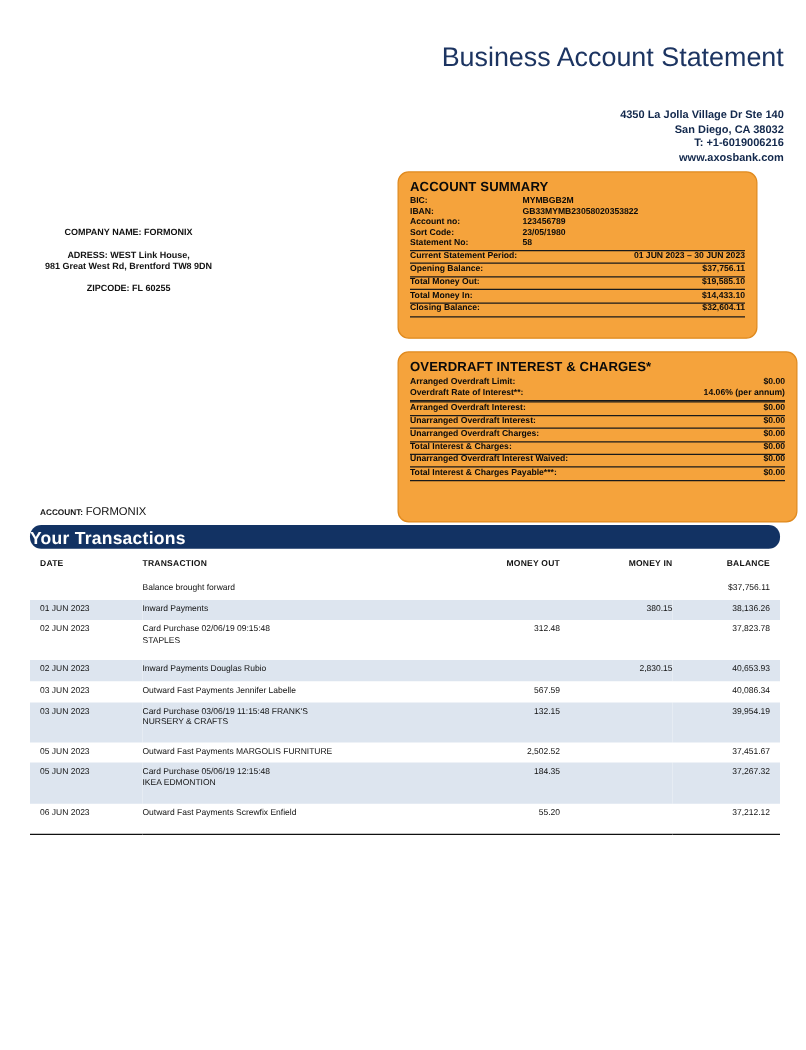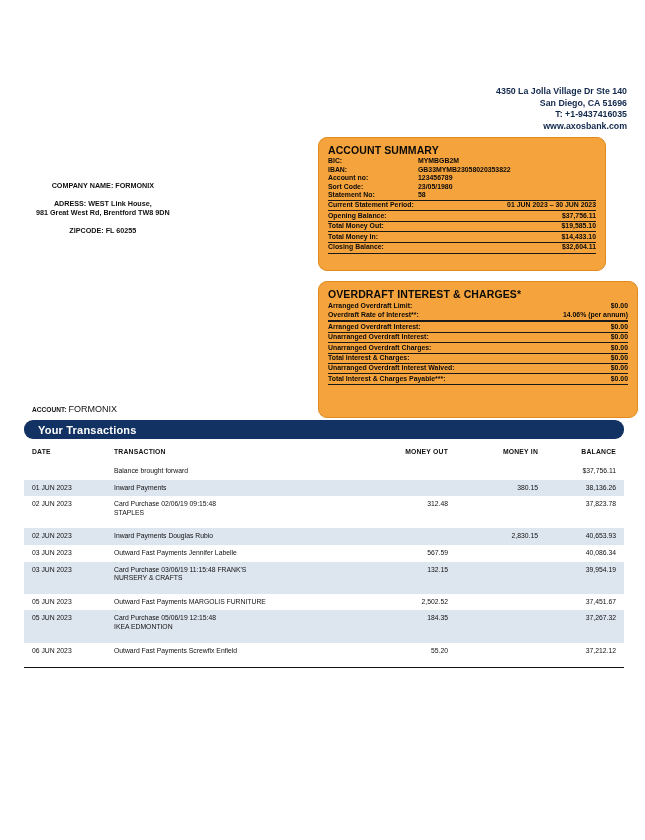--- a/index.html
+++ b/index.html
@@ -122,25 +122,24 @@
   .account-line .val { font-weight: normal; font-size: 9px; }
 
   
   .tx-banner {
     position: absolute;
     left: 24px; top: 420px;
     width: 600px; height: 19px;
     background: #123263;
     border-radius: 9px;
     color: #ffffff;
-    font-size: 11px;
+    font-size: 14px;
     font-weight: bold;
     display: flex;
     align-items: center;
-    padding-left: 14px;
     letter-spacing: 0.2px;
   }
 
   
   .tx-table {
     position: absolute;
     left: 24px; top: 446px;
     width: 600px;
     border-collapse: collapse;
     table-layout: fixed;
@@ -175,25 +174,26 @@
   tr.lastrow td { border-bottom: 1.4px solid #111; padding-bottom: 12px; }
 
   .desc-l2 { display: block; }
 </style>
 </head>
 <body>
 
 <div class="header">
 
 
+  <div class="stmt-title">Business Account Statement</div>
 
   <div class="addr-block">
     <div>4350 La Jolla Village Dr Ste 140</div>
-    <div>San Diego, CA 51696</div>
-    <div>T: +1-9437416035</div>
+    <div>San Diego, CA 38032</div>
+    <div>T: +1-6019006216</div>
     <div>www.axosbank.com</div>
   </div>
 </div>
 
 <div class="company-info">
   <div>COMPANY NAME: FORMONIX</div>
   <div class="gap"></div>
   <div>ADRESS: WEST Link House,</div>
   <div>981 Great West Rd, Brentford TW8 9DN</div>
   <div class="gap"></div>

